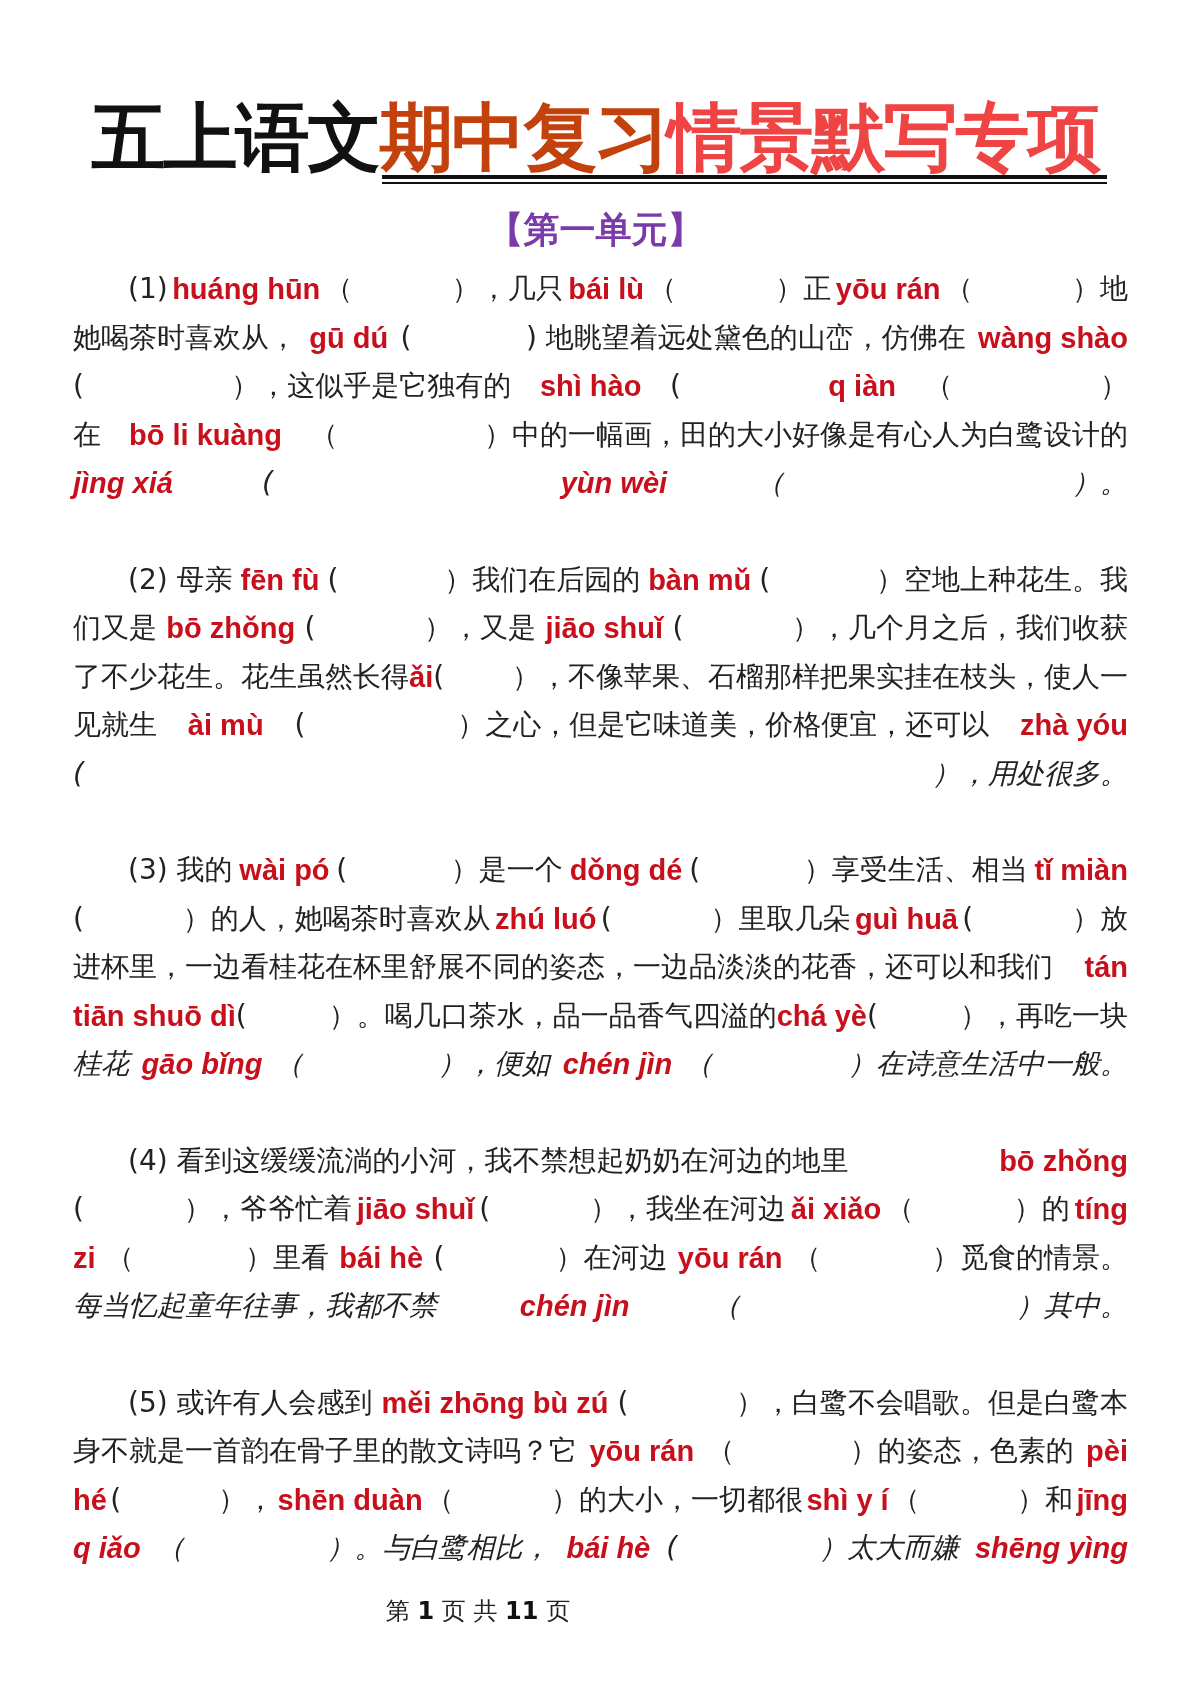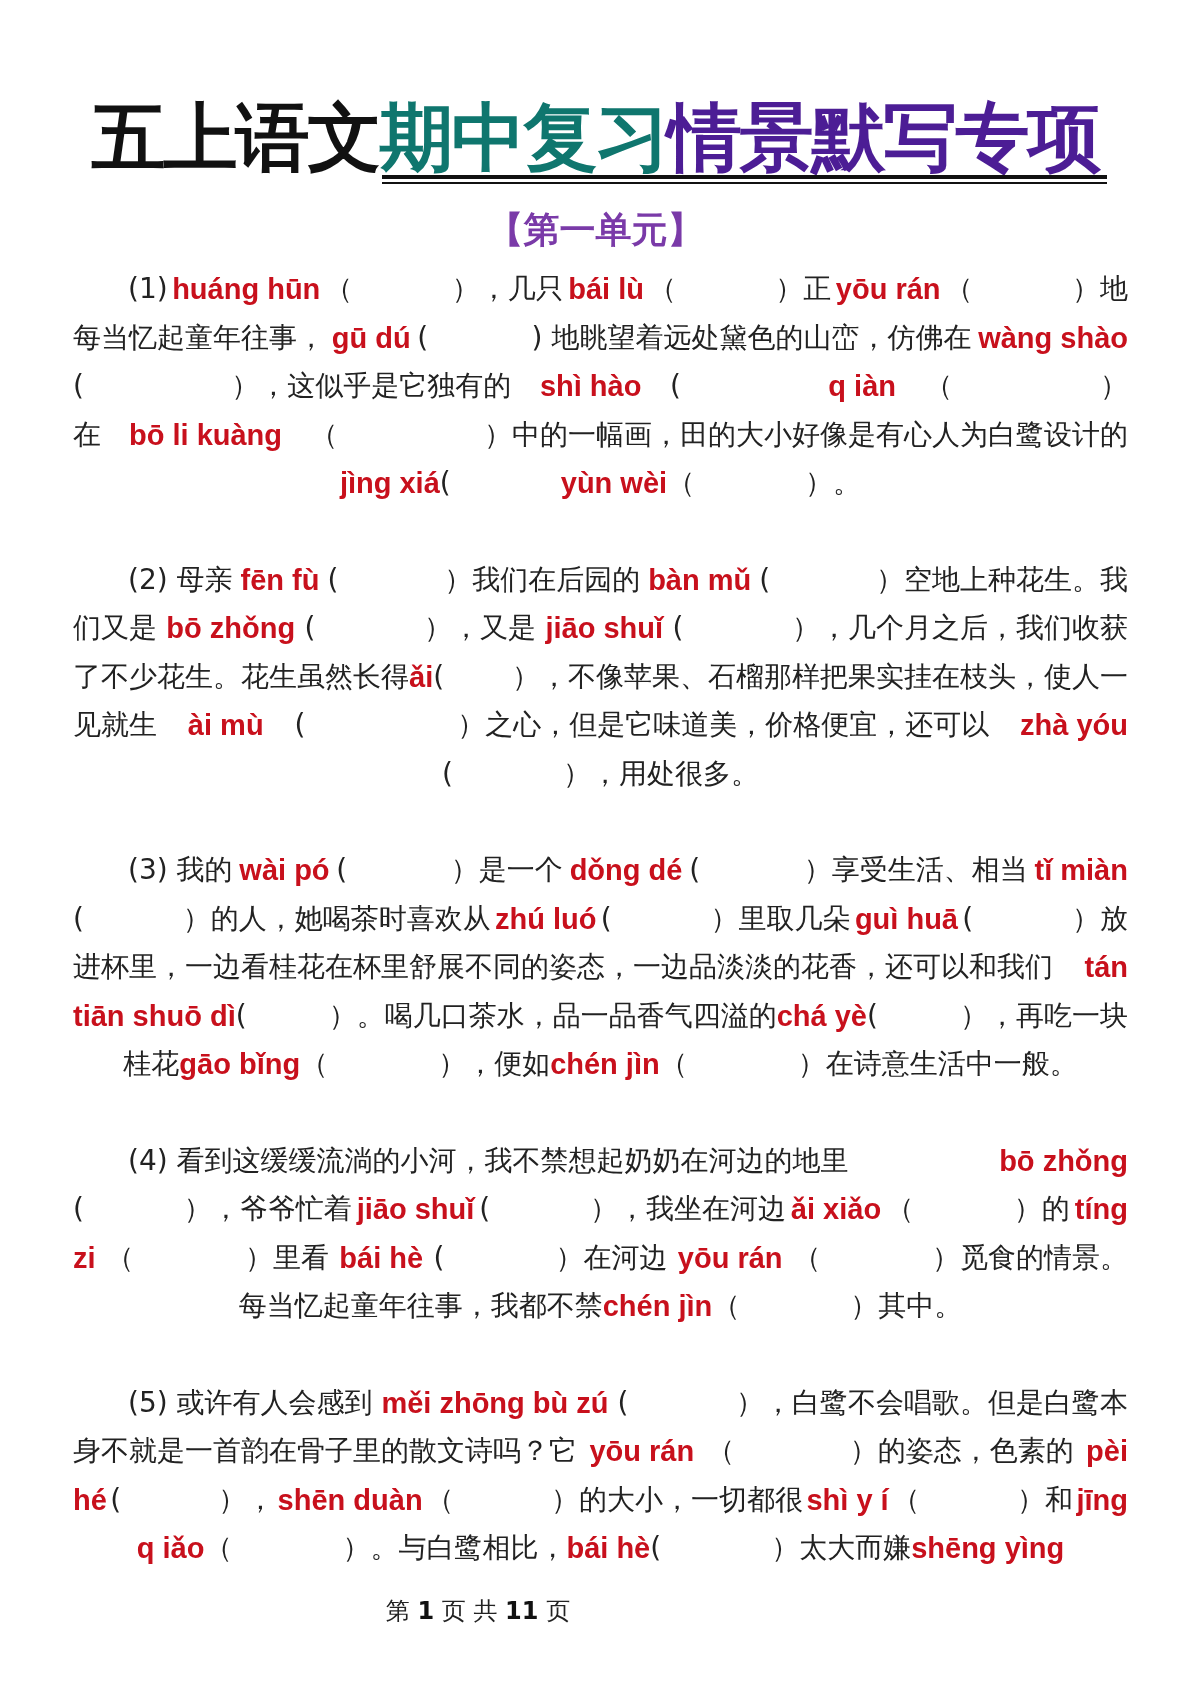--- a/index.html
+++ b/index.html
@@ -1,31 +1,31 @@
 <!DOCTYPE html>
 <html><head>
 <meta charset="utf-8">
 <style>
   html, body { margin: 0; padding: 0; background: #ffffff; }
   body { width: 1191px; height: 1684px; position: relative; overflow: hidden;
          font-family: "DejaVu Sans", "Liberation Sans", sans-serif; color: #222; }
   .title { position: absolute; top: 92px; left: 0; width: 1191px; text-align: center;
            font-size: 74px; font-weight: bold; letter-spacing: -2px; line-height: 90px; white-space: nowrap; }
   .title .t1 { color: #111; margin-top: 16px; }
-  .title .t2 { color: #0f766e; }
-  .title .t3 { color: #4c1d95; }
+  .title .t2 { color: #c2410c; }
+  .title .t3 { color: #ef4444; }
   .title-underline { position: absolute; top: 175px; left: 382px; width: 725px; height: 9px;
                      border-top: 4px solid #111; border-bottom: 2px solid #111; box-sizing: border-box; }
   .unit { position: absolute; top: 205px; left: 0; width: 1191px; text-align: center;
           font-size: 36px; font-weight: bold; color: #7a3aa8; line-height: 50px; }
   .content { position: absolute; left: 73px; top: 265px; width: 1055px; }
   .para { margin-bottom: 48px; }
   .line { height: 48.5px; line-height: 48.5px; font-size: 28px; white-space: nowrap;
           display: flex; justify-content: space-between; }
-  .line.last { justify-content: center; }
+  .line.last { justify-content: space-between; font-style: italic; }
   .line.indent { padding-left: 55px; }
   .py { color: #c8101c; font-weight: bold; font-family: "Liberation Sans", "DejaVu Sans", sans-serif; font-size: 29px; }
   .tx { color: #222; }
   .blank { display: inline-block; }
   .seg { display: inline-block; }
   .footer { position: absolute; top: 1595px; left: 0; width: 956px; text-align: center;
             font-size: 24px; color: #222; }
   .footer .num { color: #111; font-weight: bold; }
 </style>
 </head>
@@ -48,21 +48,21 @@
         <span class="seg py">bái lù</span>
         <span class="seg tx">（</span>
         <span class="blank" style="width: 90px;"></span>
         <span class="seg tx">）正</span>
         <span class="seg py">yōu rán</span>
         <span class="seg tx">（</span>
         <span class="blank" style="width: 90px;"></span>
         <span class="seg tx">）地</span>
       </div>
       <div class="line">
-        <span class="seg tx">每当忆起童年往事，</span>
+        <span class="seg tx">她喝茶时喜欢从，</span>
         <span class="seg py">gū dú</span>
         <span class="seg tx">(</span>
         <span class="blank" style="width: 90px;"></span>
         <span class="seg tx">) 地眺望着远处黛色的山峦，仿佛在</span>
         <span class="seg py">wàng shào</span>
       </div>
       <div class="line">
         <span class="seg tx">(</span>
         <span class="blank" style="width: 90px;"></span>
         <span class="seg tx">），这似乎是它独有的</span>

